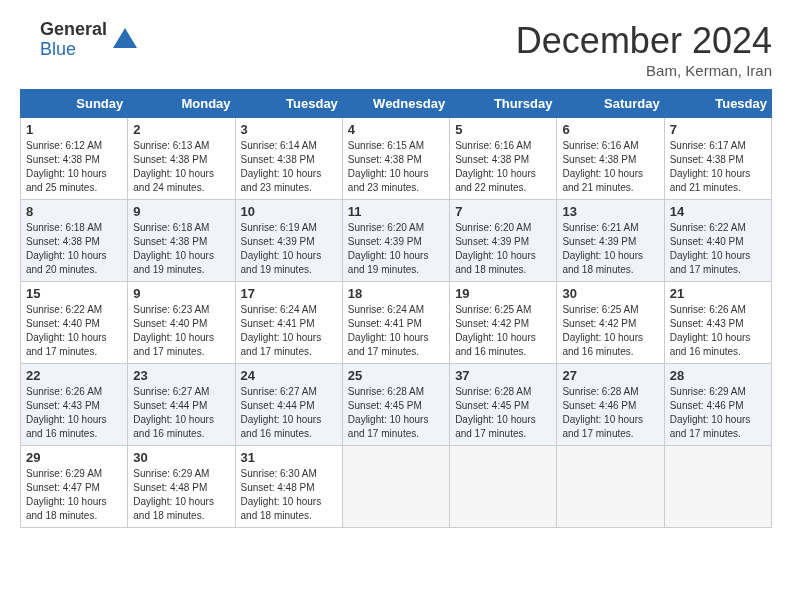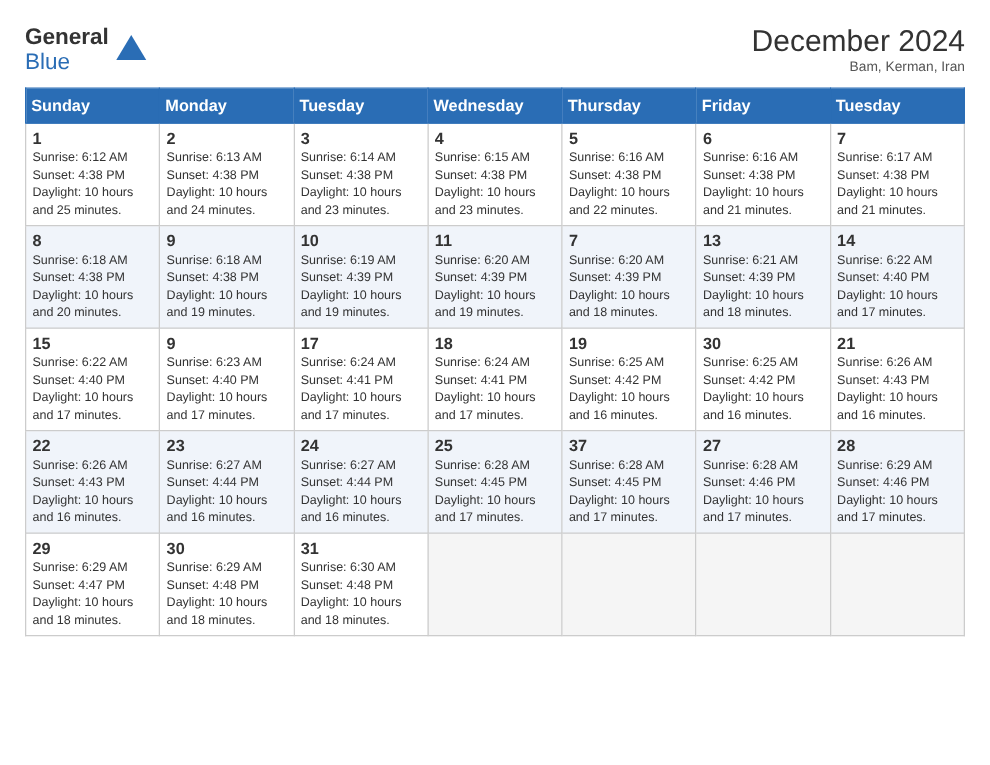--- a/index.html
+++ b/index.html
@@ -17,59 +17,60 @@
       margin-bottom: 10px;
     }
     .logo {
       display: flex;
       align-items: center;
     }
     .logo-text {
       display: flex;
       flex-direction: column;
       line-height: 1.1;
+      margin-left: 20px;
     }
     .logo-general {
       font-size: 18px;
       font-weight: bold;
       color: #333;
     }
     .logo-blue {
       font-size: 18px;
       font-weight: normal;
       color: #2a6db5;
     }
     .logo-icon {
       width: 28px;
       height: 28px;
       margin-left: 4px;
     }
     .title-block {
       text-align: right;
     }
     .month-title {
-      font-size: 24px;
+      font-size: 36px;
       font-weight: normal;
       color: #333;
     }
     .location-title {
-      font-size: 11px;
+      font-size: 15px;
       color: #555;
     }
     table {
       width: 100%;
       border-collapse: collapse;
     }
     th {
       background: #2a6db5;
       color: #fff;
       font-size: 13px;
       font-weight: bold;
       padding: 6px 4px;
-      text-align: left;
+      text-align: right;
       border: 1px solid #2a6db5;
     }
     td {
       border: 1px solid #ccc;
       vertical-align: top;
       padding: 4px 5px;
       font-size: 10.5px;
       color: #333;
       width: 14.28%;
       min-height: 80px;
@@ -116,21 +117,21 @@
 </div>
 
 <table>
   <thead>
     <tr>
       <th>Sunday</th>
       <th>Monday</th>
       <th>Tuesday</th>
       <th>Wednesday</th>
       <th>Thursday</th>
-      <th>Friday</th>
+      <th>Saturday</th>
       <th>Tuesday</th>
     </tr>
   </thead>
   <tbody id="calendar-body">
   <tr>
         <td>
           <span class="day-num">1</span>
           <div class="cell-content">Sunrise: 6:12 AM<br>Sunset: 4:38 PM<br>Daylight: 10 hours and 25 minutes.</div>
         </td>
         <td>

